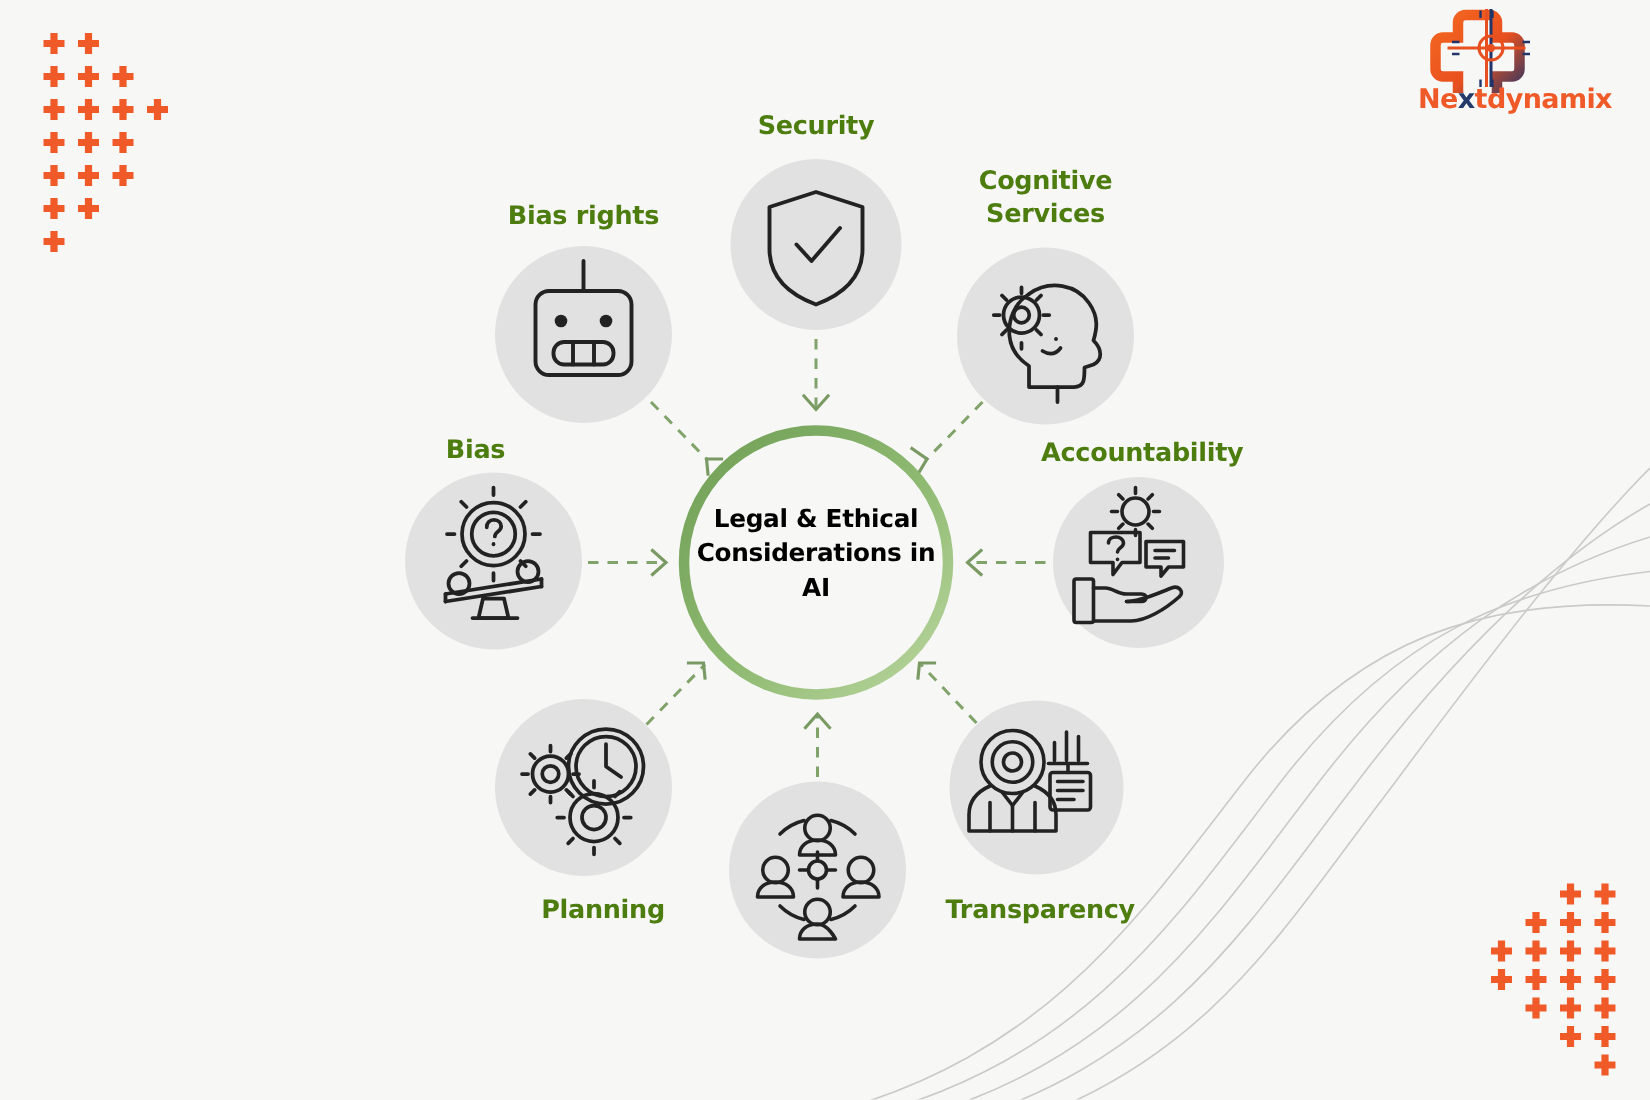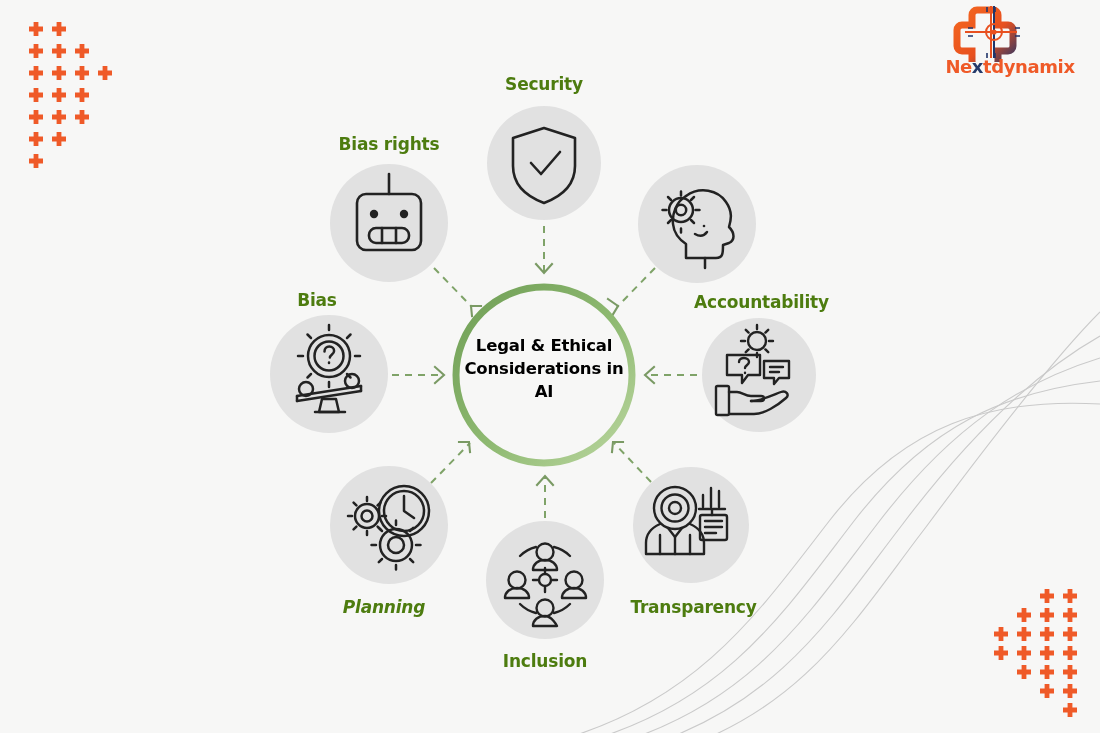--- a/index.html
+++ b/index.html
@@ -264,24 +264,25 @@
     </g>
   </svg>
 
   <div class="layer">
 
     <div class="center-label">Legal &amp; Ethical
 Considerations in
 AI</div>
 
     <div class="nlabel" style="left:444px;top:73px;width:200px;">Security</div>
+    <div class="nlabel" style="left:597px;top:110px;width:200px;">Cognitive
+Services</div>
     <div class="nlabel" style="left:659px;top:291px;width:205px;">Accountability</div>
     <div class="nlabel" style="left:591px;top:596px;width:205px;">Transparency</div>
-    <div class="nlabel" style="left:445px;top:650px;width:200px;">Inclusion</div>
-    <div class="nlabel" style="left:284px;top:596px;width:200px;font-style:italic;">Planning</div>
+    <div class="nlabel" style="left:302px;top:596px;width:200px;">Planning</div>
     <div class="nlabel" style="left:217px;top:289px;width:200px;text-align:center;">Bias</div>
     <div class="nlabel" style="left:289px;top:133px;width:200px;">Bias rights</div>
   </div>
 
   <div class="logo">
     <svg viewBox="0 0 212 56" width="212" height="56">
       <g transform="translate(106,26)">
         <path d="M-17,-22 h16 v-0 h0 a5,5 0 0 1 5,5 v10 h10 a5,5 0 0 1 5,5 v16 a5,5 0 0 1 -5,5 h-10 v10 a5,5 0 0 1 -5,5 h-16 a5,5 0 0 1 -5,-5 v-10 h-10 a5,5 0 0 1 -5,-5 v-16 a5,5 0 0 1 5,-5 h10 v-10 a5,5 0 0 1 5,-5 Z" fill="none" stroke="url(#logoGrad)" stroke-width="7"></path>
         <path d="M-3,-26 v52 M-29,0 h52" stroke="#e8501f" stroke-width="2" fill="none"></path>
         <path d="M-3,-26 v52" stroke="#20356a" stroke-width="2" fill="none" transform="translate(3,0)"></path>

